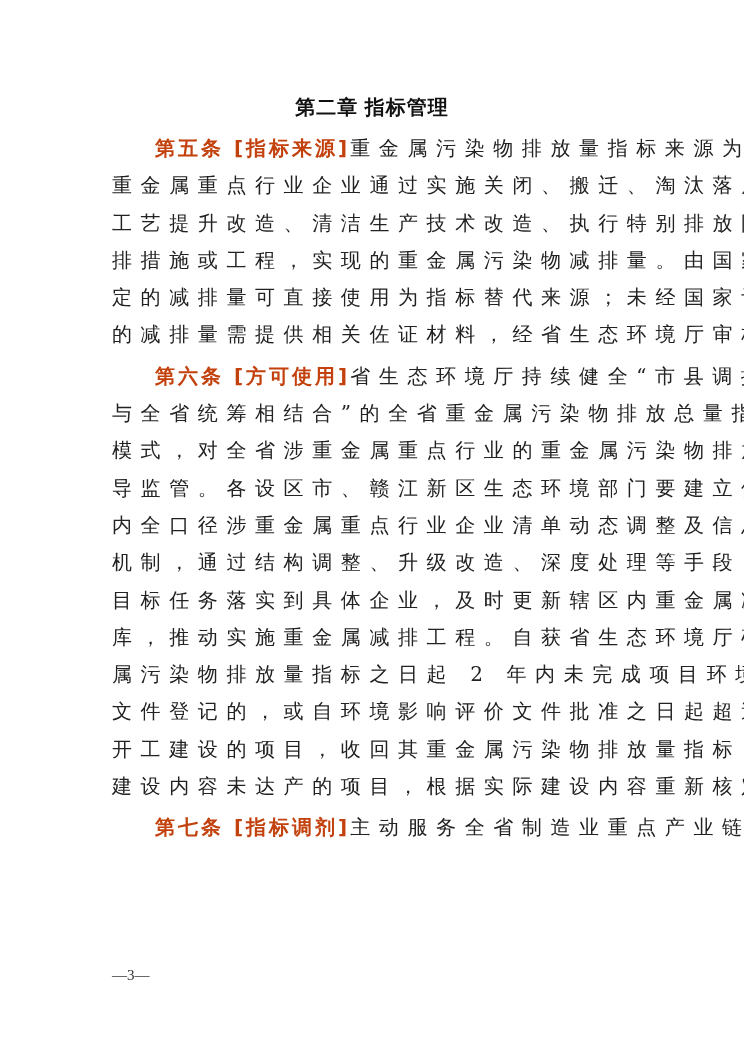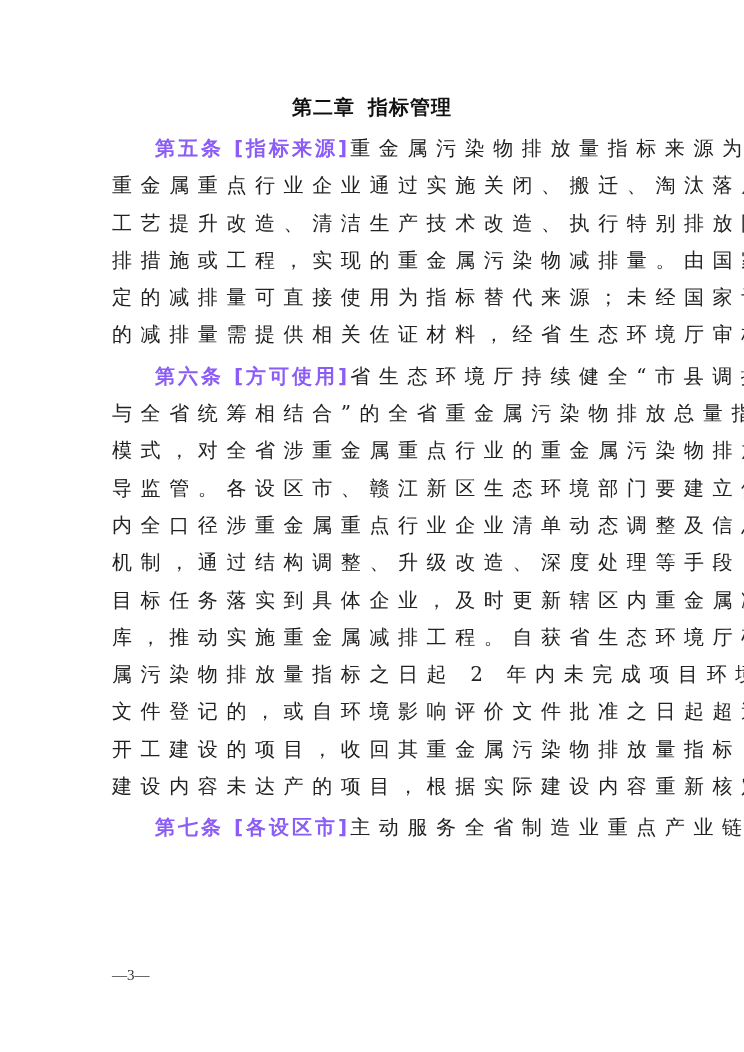--- a/index.html
+++ b/index.html
@@ -1,27 +1,27 @@
 <!DOCTYPE html>
 <html><head>
 <meta charset="utf-8">
 <style>
   html, body { margin: 0; padding: 0; background: #ffffff; }
   body { width: 744px; height: 1052px; position: relative; overflow: hidden;
          font-family: "DejaVu Serif", "Liberation Serif", serif; color: #111; }
   .page { position: absolute; left: 0; top: 0; width: 744px; height: 1052px; background: #fff; }
   .chapter-title { position: absolute; left: 0; width: 744px; top: 94px; text-align: center;
-         font-family: Liberation Mono, monospace; font-weight: bold;
+         font-family: Liberation Sans, sans-serif; font-weight: bold;
          font-size: 20px; letter-spacing: 1px; color: #111; }
   .body { position: absolute; left: 112px; top: 130px; width: 524px; }
   .line { height: 37.3px; line-height: 37.3px; font-size: 20px; white-space: nowrap;
           letter-spacing: 8.6px; color: #222; }
   .line.indent { padding-left: 43px; }
   .line.gap { margin-top: 4px; }
-  .bold { font-weight: bold; font-family: "DejaVu Sans", "Liberation Sans", sans-serif; color: #8b5cf6; letter-spacing: 3px; }
+  .bold { font-weight: bold; font-family: "DejaVu Sans", "Liberation Sans", sans-serif; color: #c2410c; letter-spacing: 3px; }
   .footer { position: absolute; left: 112px; top: 967px; font-size: 15px; color: #333;
             font-family: "Liberation Serif", serif; }
 </style>
 </head>
 <body>
 
 <div class="page">
   <div class="chapter-title">第二章  指标管理</div>
 
   <div class="body">
@@ -44,18 +44,18 @@
       <div class="line">机制，通过结构调整、升级改造、深度处理等手段，将减排</div>
       <div class="line">目标任务落实到具体企业，及时更新辖区内重金属减排项目</div>
       <div class="line">库，推动实施重金属减排工程。自获省生态环境厅确认重金</div>
       <div class="line">属污染物排放量指标之日起 2 年内未完成项目环境影响评价</div>
       <div class="line">文件登记的，或自环境影响评价文件批准之日起超过 5 年未</div>
       <div class="line">开工建设的项目，收回其重金属污染物排放量指标；对实际</div>
       <div class="line">建设内容未达产的项目，根据实际建设内容重新核定并收回</div>
     </div>
 
     <div>
-      <div class="line indent gap"><span class="bold">第七条 [各设区市]</span><span>主动服务全省制造业重点产业链现</span></div>
+      <div class="line indent gap"><span class="bold">第七条 [指标调剂]</span><span>主动服务全省制造业重点产业链现</span></div>
     </div>
   </div>
 
   <div class="footer">—3—</div>
 </div>
 
 </body></html>

